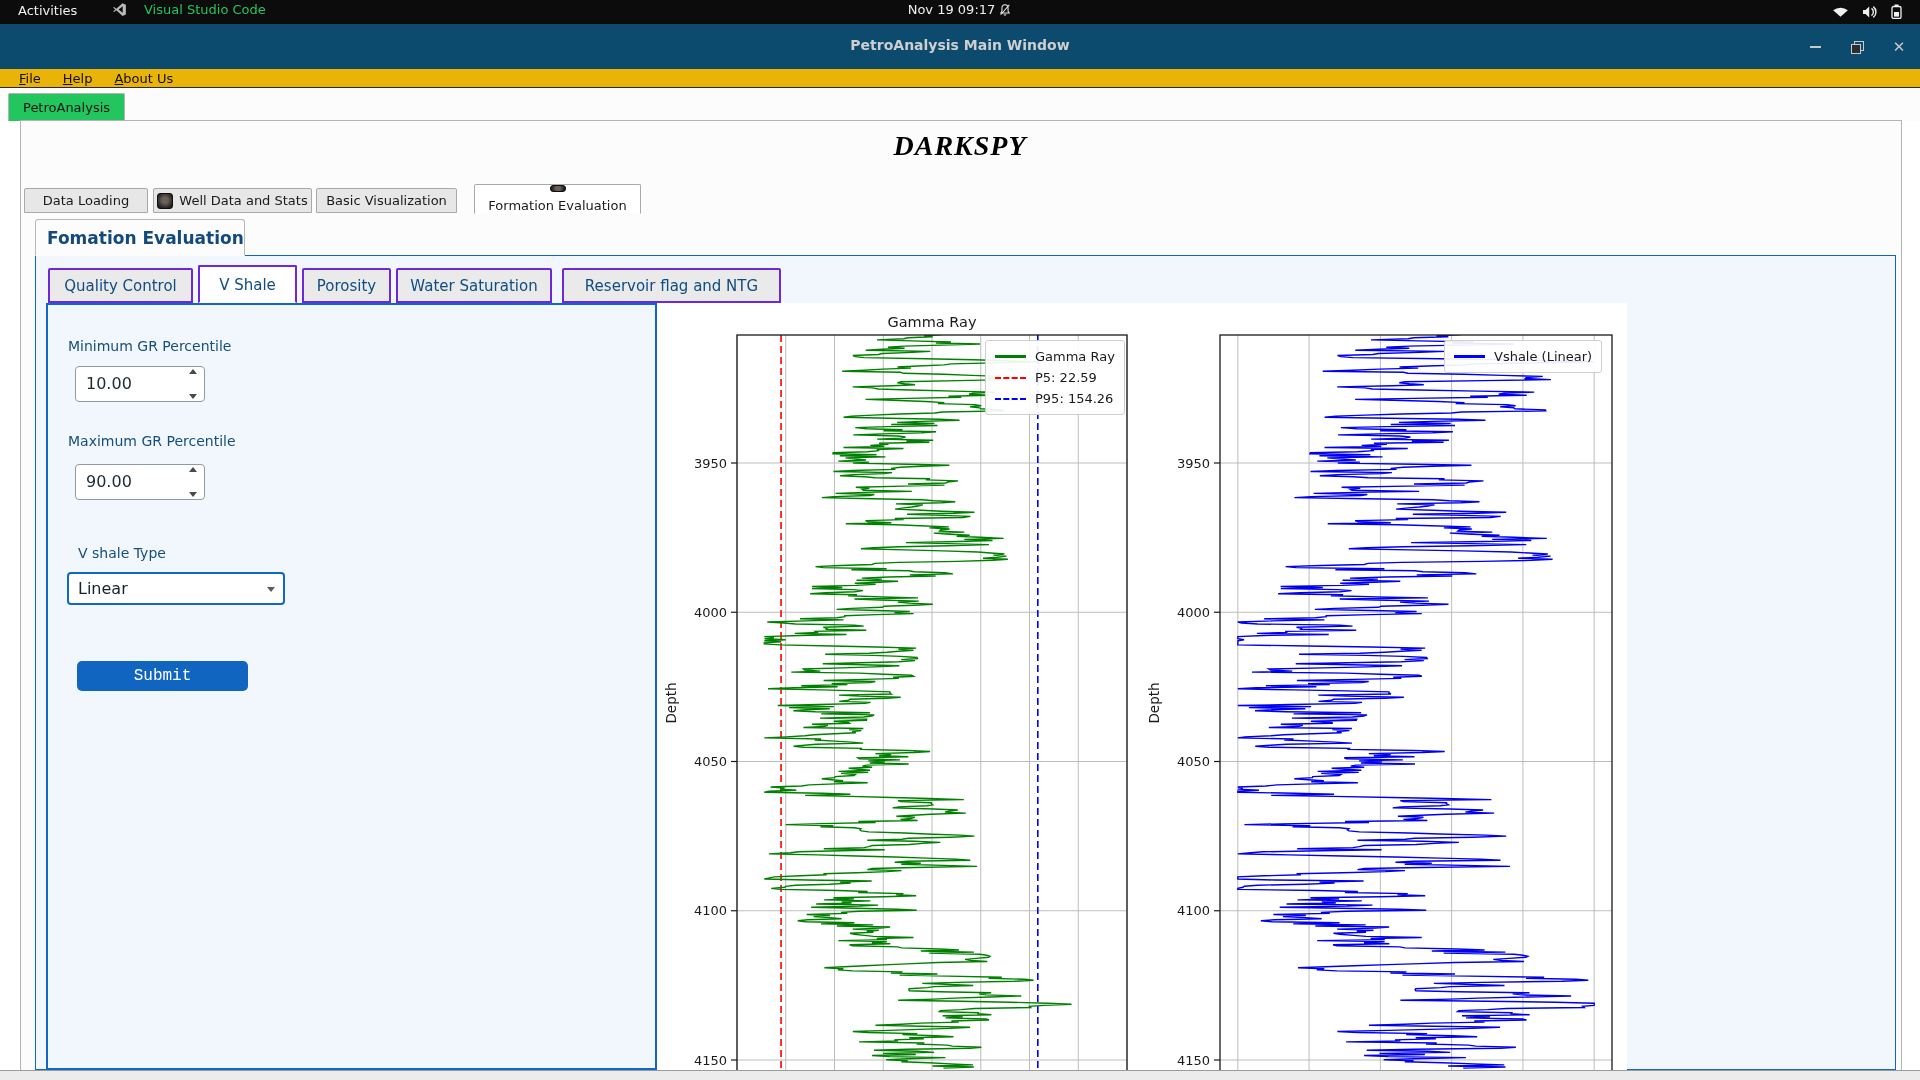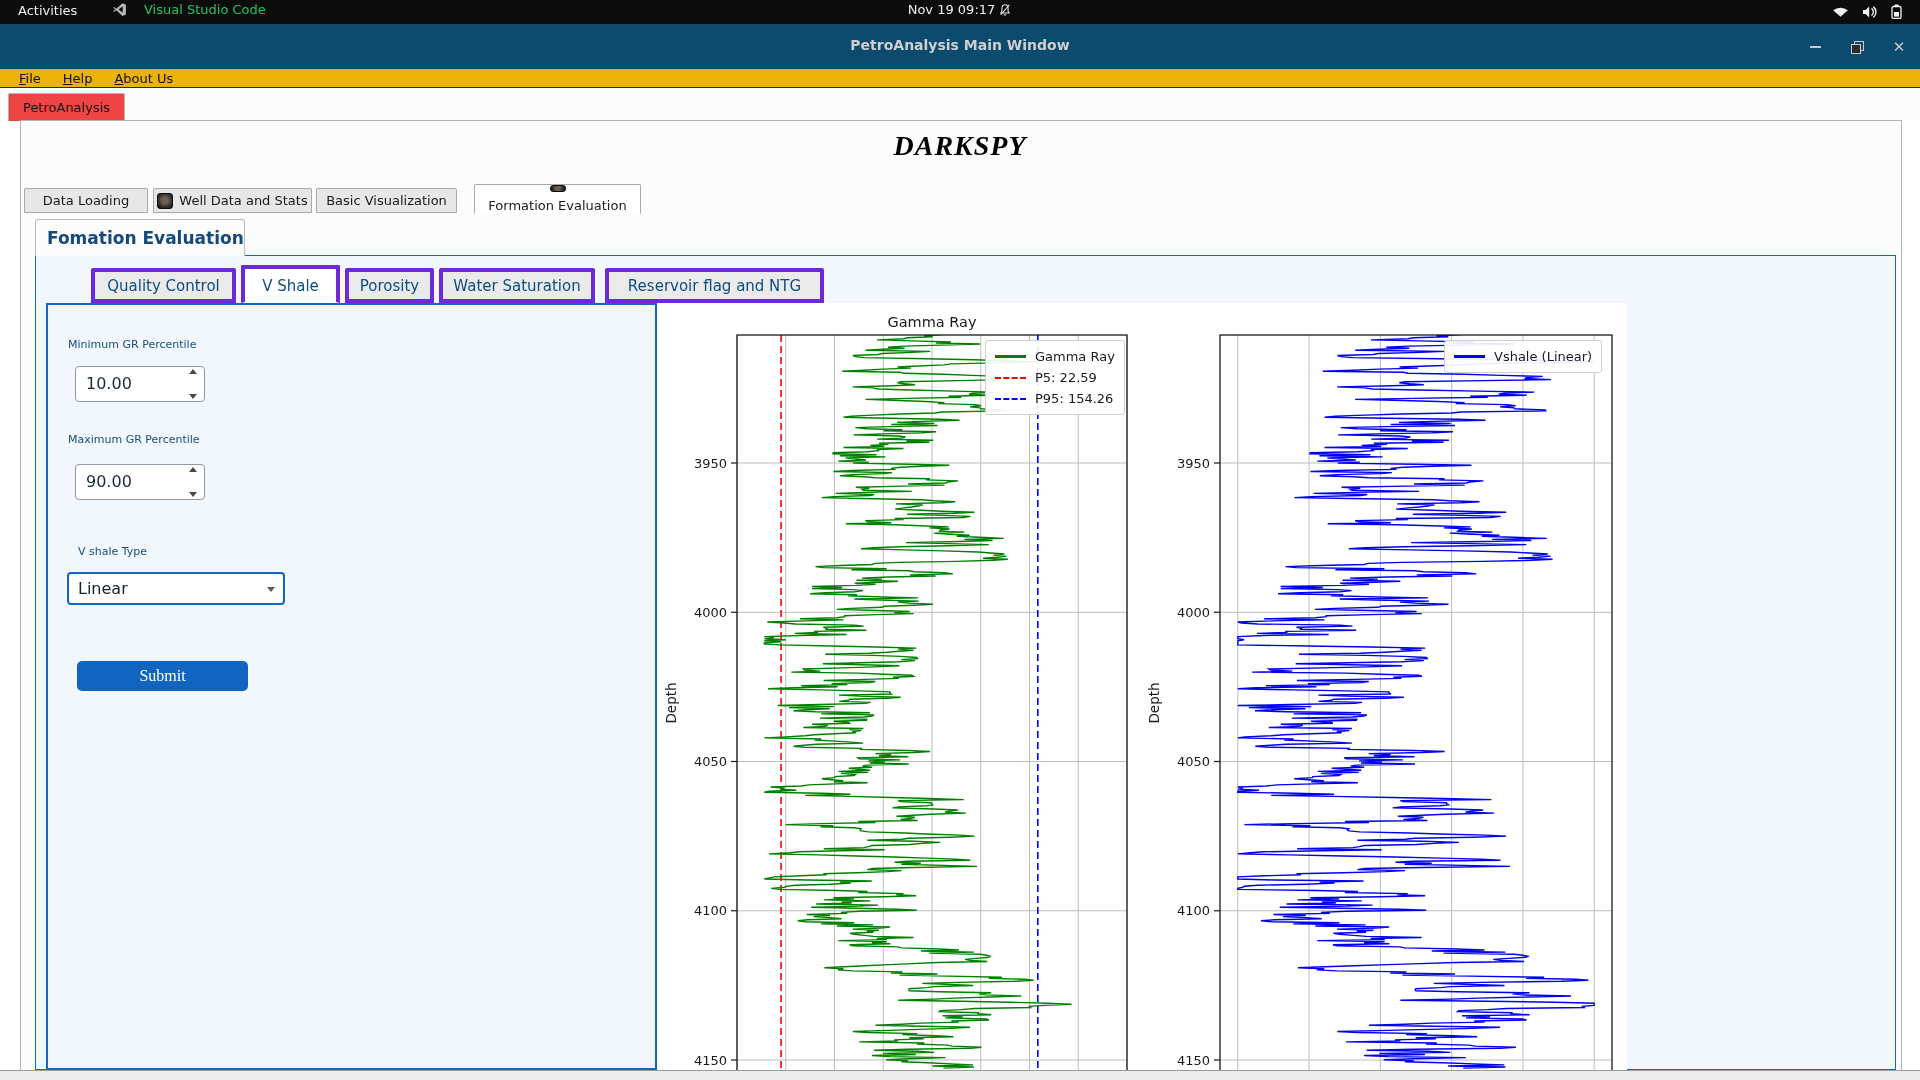--- a/index.html
+++ b/index.html
@@ -16,48 +16,48 @@
   .titlebar .wtitle{position:absolute;left:0;top:13px;width:100%;text-align:center;color:#cfcfcf;font-size:14px;font-weight:bold;}
   .winbtns{position:absolute;right:10px;top:12px;display:flex;gap:20px;align-items:center;}
   .winbtn{width:22px;height:22px;display:flex;align-items:center;justify-content:center;color:#c9c9c9;font-size:15px;cursor:default;}
   .minglyph{display:block;width:11px;height:2px;background:#c9c9c9;}
   
   .menubar{position:absolute;left:0;top:69px;width:1920px;height:19px;background:#eab308;border-bottom:1px solid #2b2b2b;display:flex;align-items:center;padding-left:8px;box-sizing:border-box;}
   .menu-item{display:inline-block;font-size:13px;color:#111;padding:0 11px;}
   .menu-item::first-letter{text-decoration:underline;}
   
   .tabstrip{position:absolute;left:0;top:89px;width:1920px;height:32px;background:#fcfcfc;}
-  .wintab{position:absolute;left:8px;top:4px;height:27px;padding:0 14px;background:#ef4444;border:1px solid #b3b3b3;border-bottom:none;border-radius:2px 2px 0 0;font-size:13px;color:#161616;display:flex;align-items:center;}
+  .wintab{position:absolute;left:8px;top:4px;height:27px;padding:0 14px;background:#22c55e;border:1px solid #b3b3b3;border-bottom:none;border-radius:2px 2px 0 0;font-size:13px;color:#161616;display:flex;align-items:center;}
   .pane{position:absolute;left:20px;top:120px;width:1880px;height:950px;background:#fcfcfc;border:1px solid #b3b3b3;}
   
   .page-title{position:absolute;left:0;top:130px;width:1920px;text-align:center;
     font-family:"Liberation Serif","DejaVu Serif",serif;font-size:28px;font-weight:bold;color:#000;letter-spacing:1px;font-style:italic;}
   
   .maintab{position:absolute;height:25px;top:188px;background:#e7e7e7;border:1px solid #a9a9a9;box-sizing:border-box;display:flex;align-items:center;justify-content:center;gap:6px;font-size:13px;color:#1a1a1a;border-radius:2px 2px 0 0;}
   .maintab.active{top:184px;height:30px;background:#fff;border-bottom:1px solid #fff;z-index:3;}
   .tabicon{width:16px;height:16px;border-radius:3px;background:radial-gradient(circle at 50% 45%, #6a6058 0 28%, #2e2b29 70%, #151413 100%);border:1px solid #0e0e0e;box-sizing:border-box;}
   
   .section-tab{position:absolute;left:35px;top:219px;width:210px;height:37px;background:#fcfcfc;border:1px solid #b9b9b9;border-bottom:1px solid #fcfcfc;border-radius:3px 3px 0 0;z-index:2;display:flex;align-items:center;padding-left:11px;box-sizing:border-box;font-size:17px;font-weight:bold;color:#134a7b;}
   .outerbox{position:absolute;left:35px;top:255px;width:1861px;height:815px;background:#f1f7fd;border:1px solid #1467c0;box-sizing:border-box;}
   
-  .subtab{position:absolute;height:35px;background:#eaeaea;border:4px solid #6d28d9;box-sizing:border-box;display:flex;align-items:center;justify-content:center;font-size:15px;color:#0f4c81;border-radius:2px 2px 0 0;z-index:4;margin-left:43px;}
+  .subtab{position:absolute;height:35px;background:#eaeaea;border:2px solid #6d28d9;box-sizing:border-box;display:flex;align-items:center;justify-content:center;font-size:15px;color:#0f4c81;border-radius:2px 2px 0 0;z-index:4;}
   .subtab.active{background:#fff;border-bottom:1px solid #fff;height:38px;z-index:6;}
   .innerpane{position:absolute;left:46px;top:303px;width:1581px;height:767px;background:#f1f7fd;border:2px solid #1366c4;box-sizing:border-box;z-index:5;}
   .vdivider{position:absolute;left:655px;top:303px;width:2px;height:767px;background:#1366c4;z-index:7;}
   
-  .flabel{position:absolute;font-size:11px;color:#174e7b;z-index:8;}
+  .flabel{position:absolute;font-size:14px;color:#174e7b;z-index:8;}
   .spinbox{position:absolute;width:130px;height:36px;background:#fff;border:1px solid #8f9ba4;border-radius:4px;box-sizing:border-box;z-index:8;}
   .spinbox input{position:absolute;left:10px;top:4px;width:88px;height:24px;border:none;outline:none;font-size:16px;color:#1b2a36;font-family:inherit;background:transparent;padding:0;}
   .spinarrows{position:absolute;right:3px;top:2px;width:16px;height:30px;display:flex;flex-direction:column;justify-content:space-between;align-items:center;}
   .arrow-up,.arrow-down{width:0;height:0;border-left:4px solid transparent;border-right:4px solid transparent;}
   .arrow-up{border-bottom:5px solid #4a4a4a;}
   .arrow-down{border-top:5px solid #4a4a4a;}
   .combo{position:absolute;left:67px;top:572px;width:218px;height:33px;background:#fff;border:2px solid #1366c4;border-radius:4px;box-sizing:border-box;z-index:8;display:flex;align-items:center;padding-left:9px;font-size:16px;color:#15232e;}
   .combo .arrow-down{position:absolute;right:8px;top:13px;border-top-color:#5a5a5a;}
-  .submit-btn{position:absolute;left:77px;top:661px;width:171px;height:30px;background:#1065c0;border:none;border-radius:5px;color:#fff;font-size:16px;font-family:Liberation Serif, serif;z-index:8;display:flex;align-items:center;justify-content:center;}
+  .submit-btn{position:absolute;left:77px;top:661px;width:171px;height:30px;background:#1065c0;border:none;border-radius:5px;color:#fff;font-size:16px;font-family:Liberation Mono, monospace;z-index:8;display:flex;align-items:center;justify-content:center;}
   
   .canvas{position:absolute;left:657px;top:303px;width:970px;height:767px;background:#fff;z-index:7;}
   .legend{position:absolute;background:rgba(255,255,255,0.92);border:1px solid #cfcfcf;border-radius:3px;padding:5px 9px;font-size:13px;color:#1a1a1a;z-index:9;}
   .legend .lrow{display:flex;align-items:center;gap:9px;height:21px;white-space:nowrap;}
   .lswatch{display:inline-block;width:31px;height:0;}
   
   .bottomstrip{position:absolute;left:0;top:1070px;width:1920px;height:10px;background:#ececec;border-top:1px solid #9b9b9b;box-sizing:border-box;z-index:20;}
   svg text{font-family:"DejaVu Sans","Liberation Sans",sans-serif;}
 </style>
 </head>

